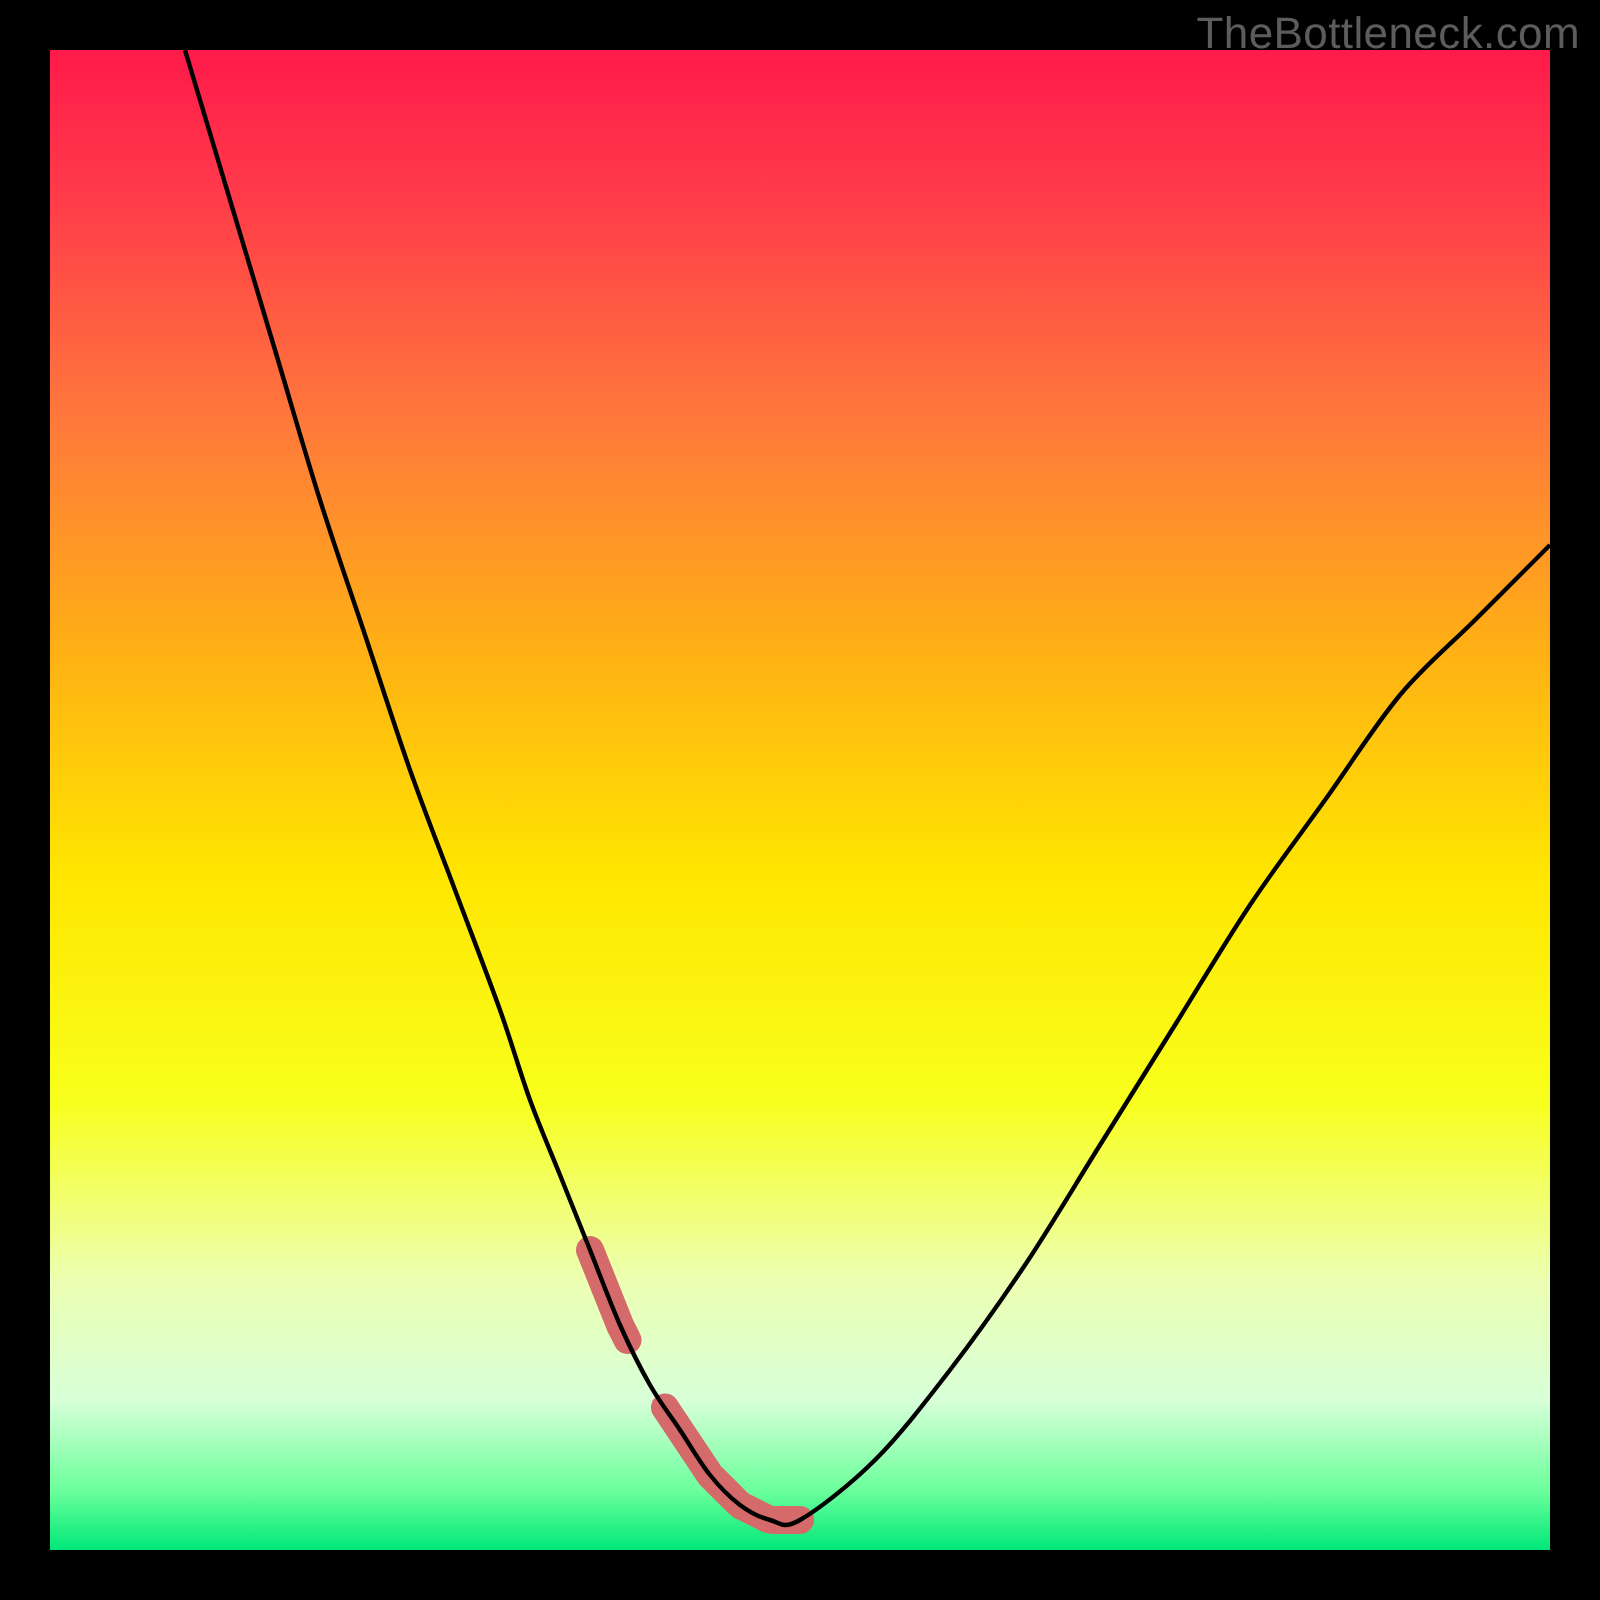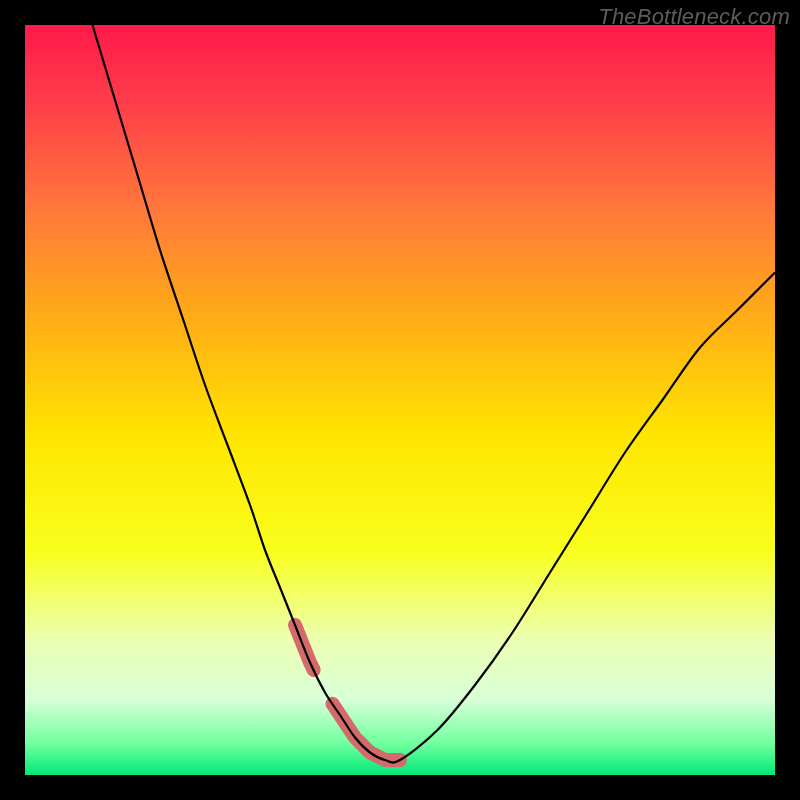--- a/index.html
+++ b/index.html
@@ -10,21 +10,20 @@
     background: #000000;
     overflow: hidden;
   }
   .frame {
     position: absolute;
     left: 0;
     top: 0;
     width: 800px;
     height: 800px;
     background: #000000;
-    font-style: italic;
   }
   .plot-area {
     position: absolute;
     left: 25px;
     top: 25px;
     width: 750px;
     height: 750px;
   }
   .plot-bg {
     width: 100%;

